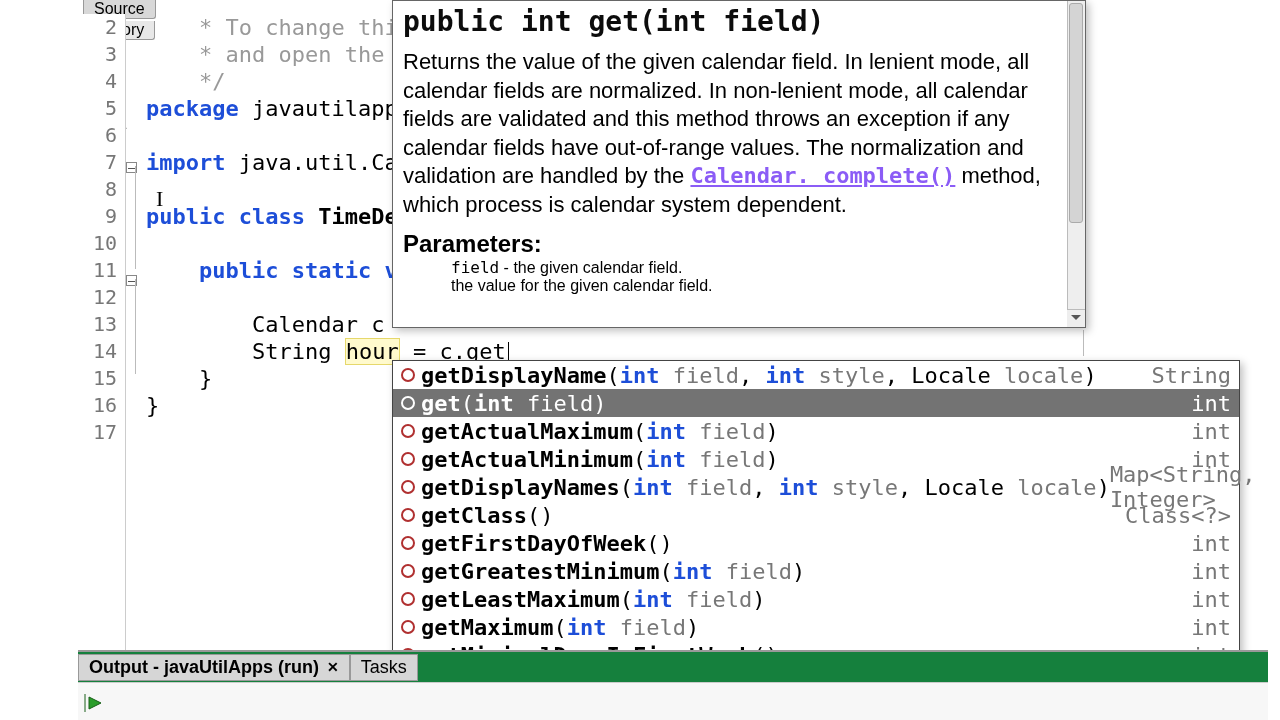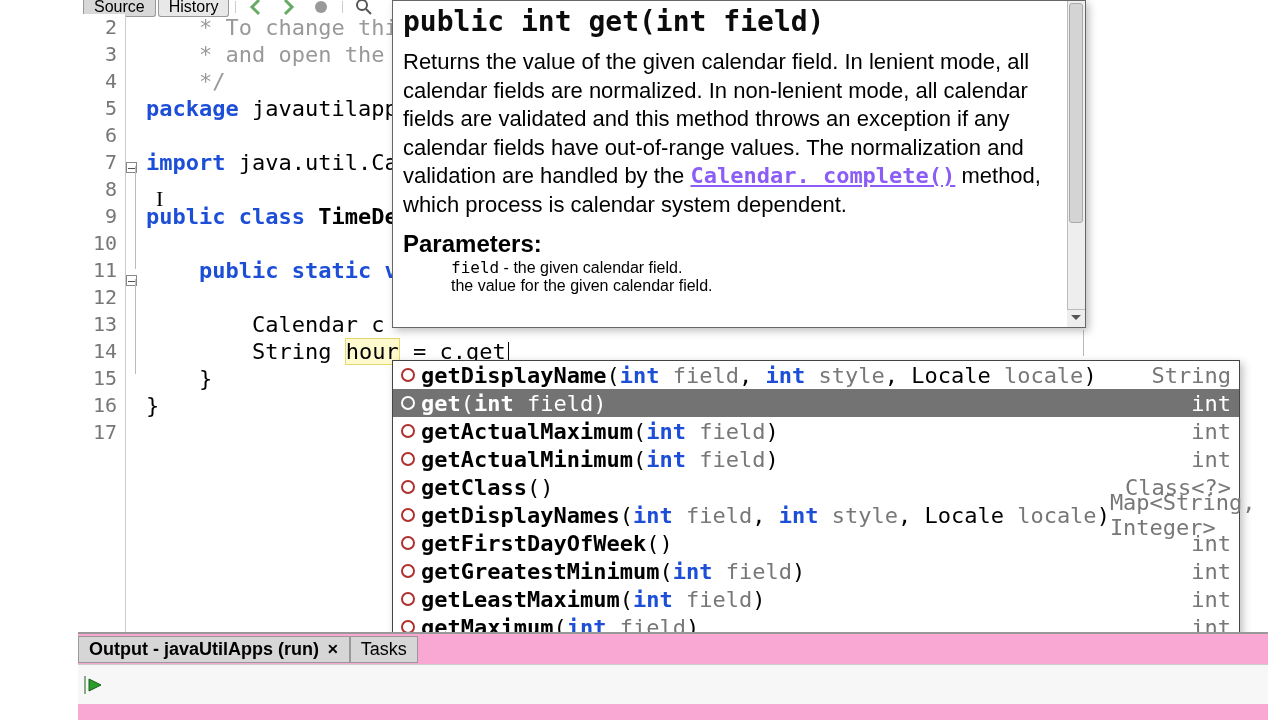--- a/index.html
+++ b/index.html
@@ -1,18 +1,18 @@
 <!DOCTYPE html>
 <html><head>
 <meta charset="utf-8">
 <style>
 * { margin:0; padding:0; box-sizing:border-box; }
 body { font-family: Monaco, Consolas, monospace; font-size:20px; background:#fff; overflow:hidden; width:1280px; height:720px; position:relative; }
 
-.top-tabs { position:absolute; top:0; left:83px; height:14px; display:flex; align-items:center; gap:2px; }
+.top-tabs { position:absolute; top:0; left:83px; height:14px; display:flex; align-items:center; gap:2px;flex-direction:column; }
 .tab { background:#e8e8e8; border:1px solid #999; border-top:none; padding:0 10px; font-family:"Lucida Grande",sans-serif; font-size:16px; border-radius:0 0 3px 3px; }
 .tab.active { background:#d8d8d8; }
 .tab-sep { width:1px; height:12px; background:#ccc; margin:0 4px; }
 .tool-icon { width:26px; height:26px; display:inline-flex; align-items:center; justify-content:center; margin:0 2px; }
 
 .gutter { position:absolute; left:78px; top:14px; bottom:0; width:48px; border-right:1px solid #ccc; background:#fff; }
 .fold-col { position:absolute; left:126px; top:14px; bottom:0; width:18px; }
 .code-col { position:absolute; left:146px; top:14px; right:0; bottom:0; font-size:22px; line-height:27px; }
 .line-num { text-align:right; color:#777; font-size:20px; height:27px; padding-right:8px; line-height:27px; }
 .fold { width:11px; height:11px; border:1px solid #888; display:inline-block; position:relative; background:#fff; }
@@ -48,21 +48,21 @@
 .cc-row { display:flex; align-items:center; height:28px; padding:0 8px; font-family:Monaco,Consolas,monospace; font-size:22px; }
 .cc-row .bullet { width:14px; height:14px; border-radius:50%; border:2px solid #b03030; margin-right:6px; flex:none; }
 .cc-row .sig { flex:1; white-space:pre; }
 .cc-row .ret { color:#777; }
 .cc-row.sel { background:#737373; color:#fff;justify-content:space-between; }
 .cc-row.sel .bullet { border-color:#fff; }
 .cc-row.sel .kw, .cc-row.sel .pty, .cc-row.sel .ret { color:#fff; }
 .pty { color:#777; }
 .mname { font-weight:bold; }
 
-.bottom { position:absolute; left:78px; right:12px; bottom:0; height:88px; border-top:2px solid #999; background:#f9a8d4; }
+.bottom { position:absolute; left:78px; right:12px; bottom:0; height:70px; border-top:2px solid #999; background:#15803d; }
 .bottom-tabs { display:flex; align-items:center; height:30px; }
 .btab { background:#d6d6d6; border:1px solid #999; padding:2px 10px; font-family:"Lucida Grande",sans-serif; font-size:18px; font-weight:bold; display:flex; align-items:center; gap:8px; }
 .btab .x { font-size:14px; cursor:pointer; }
 .bcontent { display:flex; align-items:center; height:40px; padding-left:4px; background:#f7f7f7; border-top:1px solid #ccc; }
 .run-icon { width:24px; height:24px; }
 </style>
 </head>
 <body>
 
 <div class="top-tabs">
@@ -170,27 +170,27 @@
       <span class="sig"><span class="mname">getActualMaximum</span>(<span class="kw">int</span> <span class="pty">field</span>)</span>
       <span class="ret">int</span>
     </div>
     <div class="cc-row">
       <span class="bullet"></span>
       <span class="sig"><span class="mname">getActualMinimum</span>(<span class="kw">int</span> <span class="pty">field</span>)</span>
       <span class="ret">int</span>
     </div>
     <div class="cc-row">
       <span class="bullet"></span>
+      <span class="sig"><span class="mname">getDisplayNames</span>(<span class="kw">int</span> <span class="pty">field</span>, <span class="kw">int</span> <span class="pty">style</span>, <span class="type">Locale</span> <span class="pty">locale</span>)</span>
+      <span class="ret">Map&lt;String, Integer&gt;</span>
+    </div>
+    <div class="cc-row">
+      <span class="bullet"></span>
       <span class="sig"><span class="mname">getClass</span>()</span>
       <span class="ret">Class&lt;?&gt;</span>
-    </div>
-    <div class="cc-row">
-      <span class="bullet"></span>
-      <span class="sig"><span class="mname">getDisplayNames</span>(<span class="kw">int</span> <span class="pty">field</span>, <span class="kw">int</span> <span class="pty">style</span>, <span class="type">Locale</span> <span class="pty">locale</span>)</span>
-      <span class="ret">Map&lt;String, Integer&gt;</span>
     </div>
     <div class="cc-row">
       <span class="bullet"></span>
       <span class="sig"><span class="mname">getFirstDayOfWeek</span>()</span>
       <span class="ret">int</span>
     </div>
     <div class="cc-row">
       <span class="bullet"></span>
       <span class="sig"><span class="mname">getGreatestMinimum</span>(<span class="kw">int</span> <span class="pty">field</span>)</span>
       <span class="ret">int</span>

